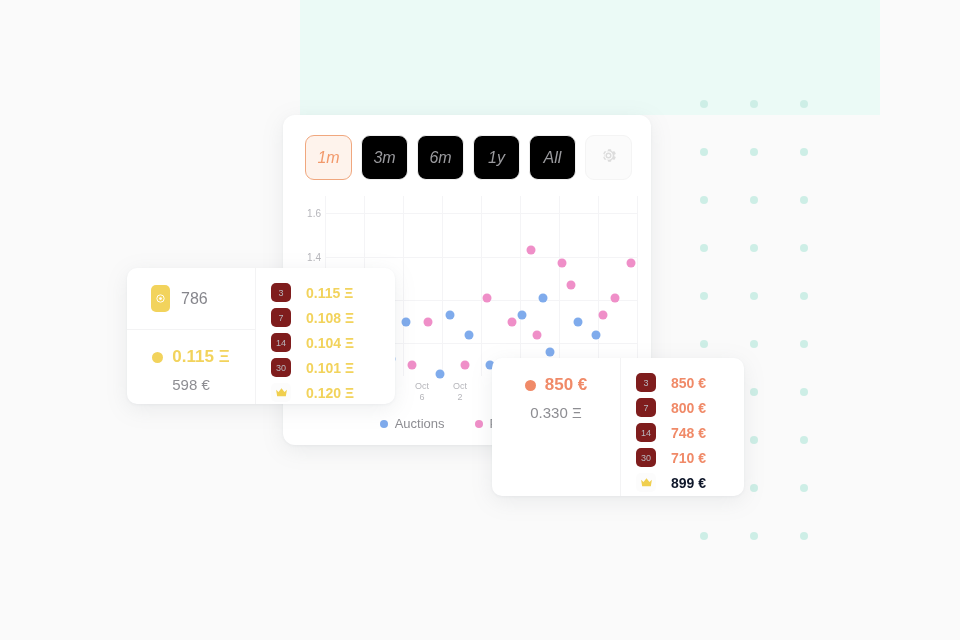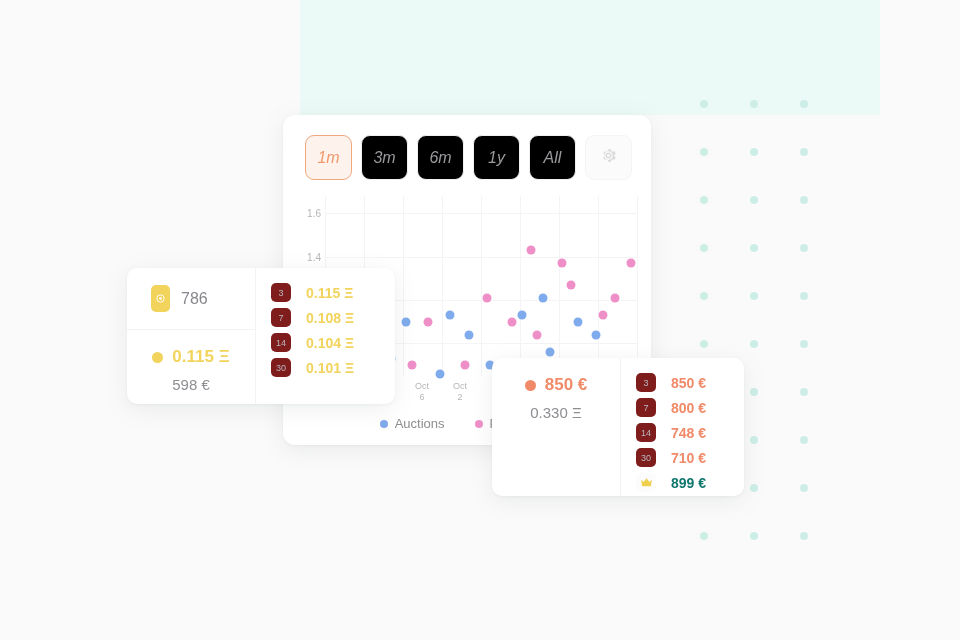--- a/index.html
+++ b/index.html
@@ -357,20 +357,28 @@
           <div class="row-val" style="color: rgb(242, 211, 92);">0.108 Ξ</div>
         </div>
         <div class="stat-row">
           <div class="badge">14</div>
           <div class="row-val" style="color: rgb(242, 211, 92);">0.104 Ξ</div>
         </div>
         <div class="stat-row">
           <div class="badge">30</div>
           <div class="row-val" style="color: rgb(242, 211, 92);">0.101 Ξ</div>
         </div>
+        <div class="stat-row">
+          <div class="badge crown">
+            <svg width="13" height="11" viewBox="0 0 24 20" fill="#f0cf4e">
+              <path d="M2 5l4.5 4L12 2l5.5 7L22 5l-2 12H4L2 5z"></path>
+            </svg>
+          </div>
+          <div class="row-val" style="color: rgb(242, 211, 92);">0.120 Ξ</div>
+        </div>
       </div>
   </div>
 
   <div class="card stat-card" id="orange-card">
     <div class="stat-left">
       <div class="stat-body">
         <div class="stat-primary">
           <span class="stat-bullet" style="background: rgb(240, 138, 104);"></span>
           <span style="color: rgb(240, 138, 104);">850 €</span>
         </div>
@@ -393,19 +401,19 @@
         <div class="stat-row">
           <div class="badge">30</div>
           <div class="row-val" style="color: rgb(240, 138, 104);">710 €</div>
         </div>
         <div class="stat-row">
           <div class="badge crown">
             <svg width="13" height="11" viewBox="0 0 24 20" fill="#f0cf4e">
               <path d="M2 5l4.5 4L12 2l5.5 7L22 5l-2 12H4L2 5z"></path>
             </svg>
           </div>
-          <div class="row-val" style="color: #0f766e;">899 €</div>
+          <div class="row-val" style="color: #0f172a;">899 €</div>
         </div>
       </div>
   </div>
 
 
 </div>
 
 </body></html>

